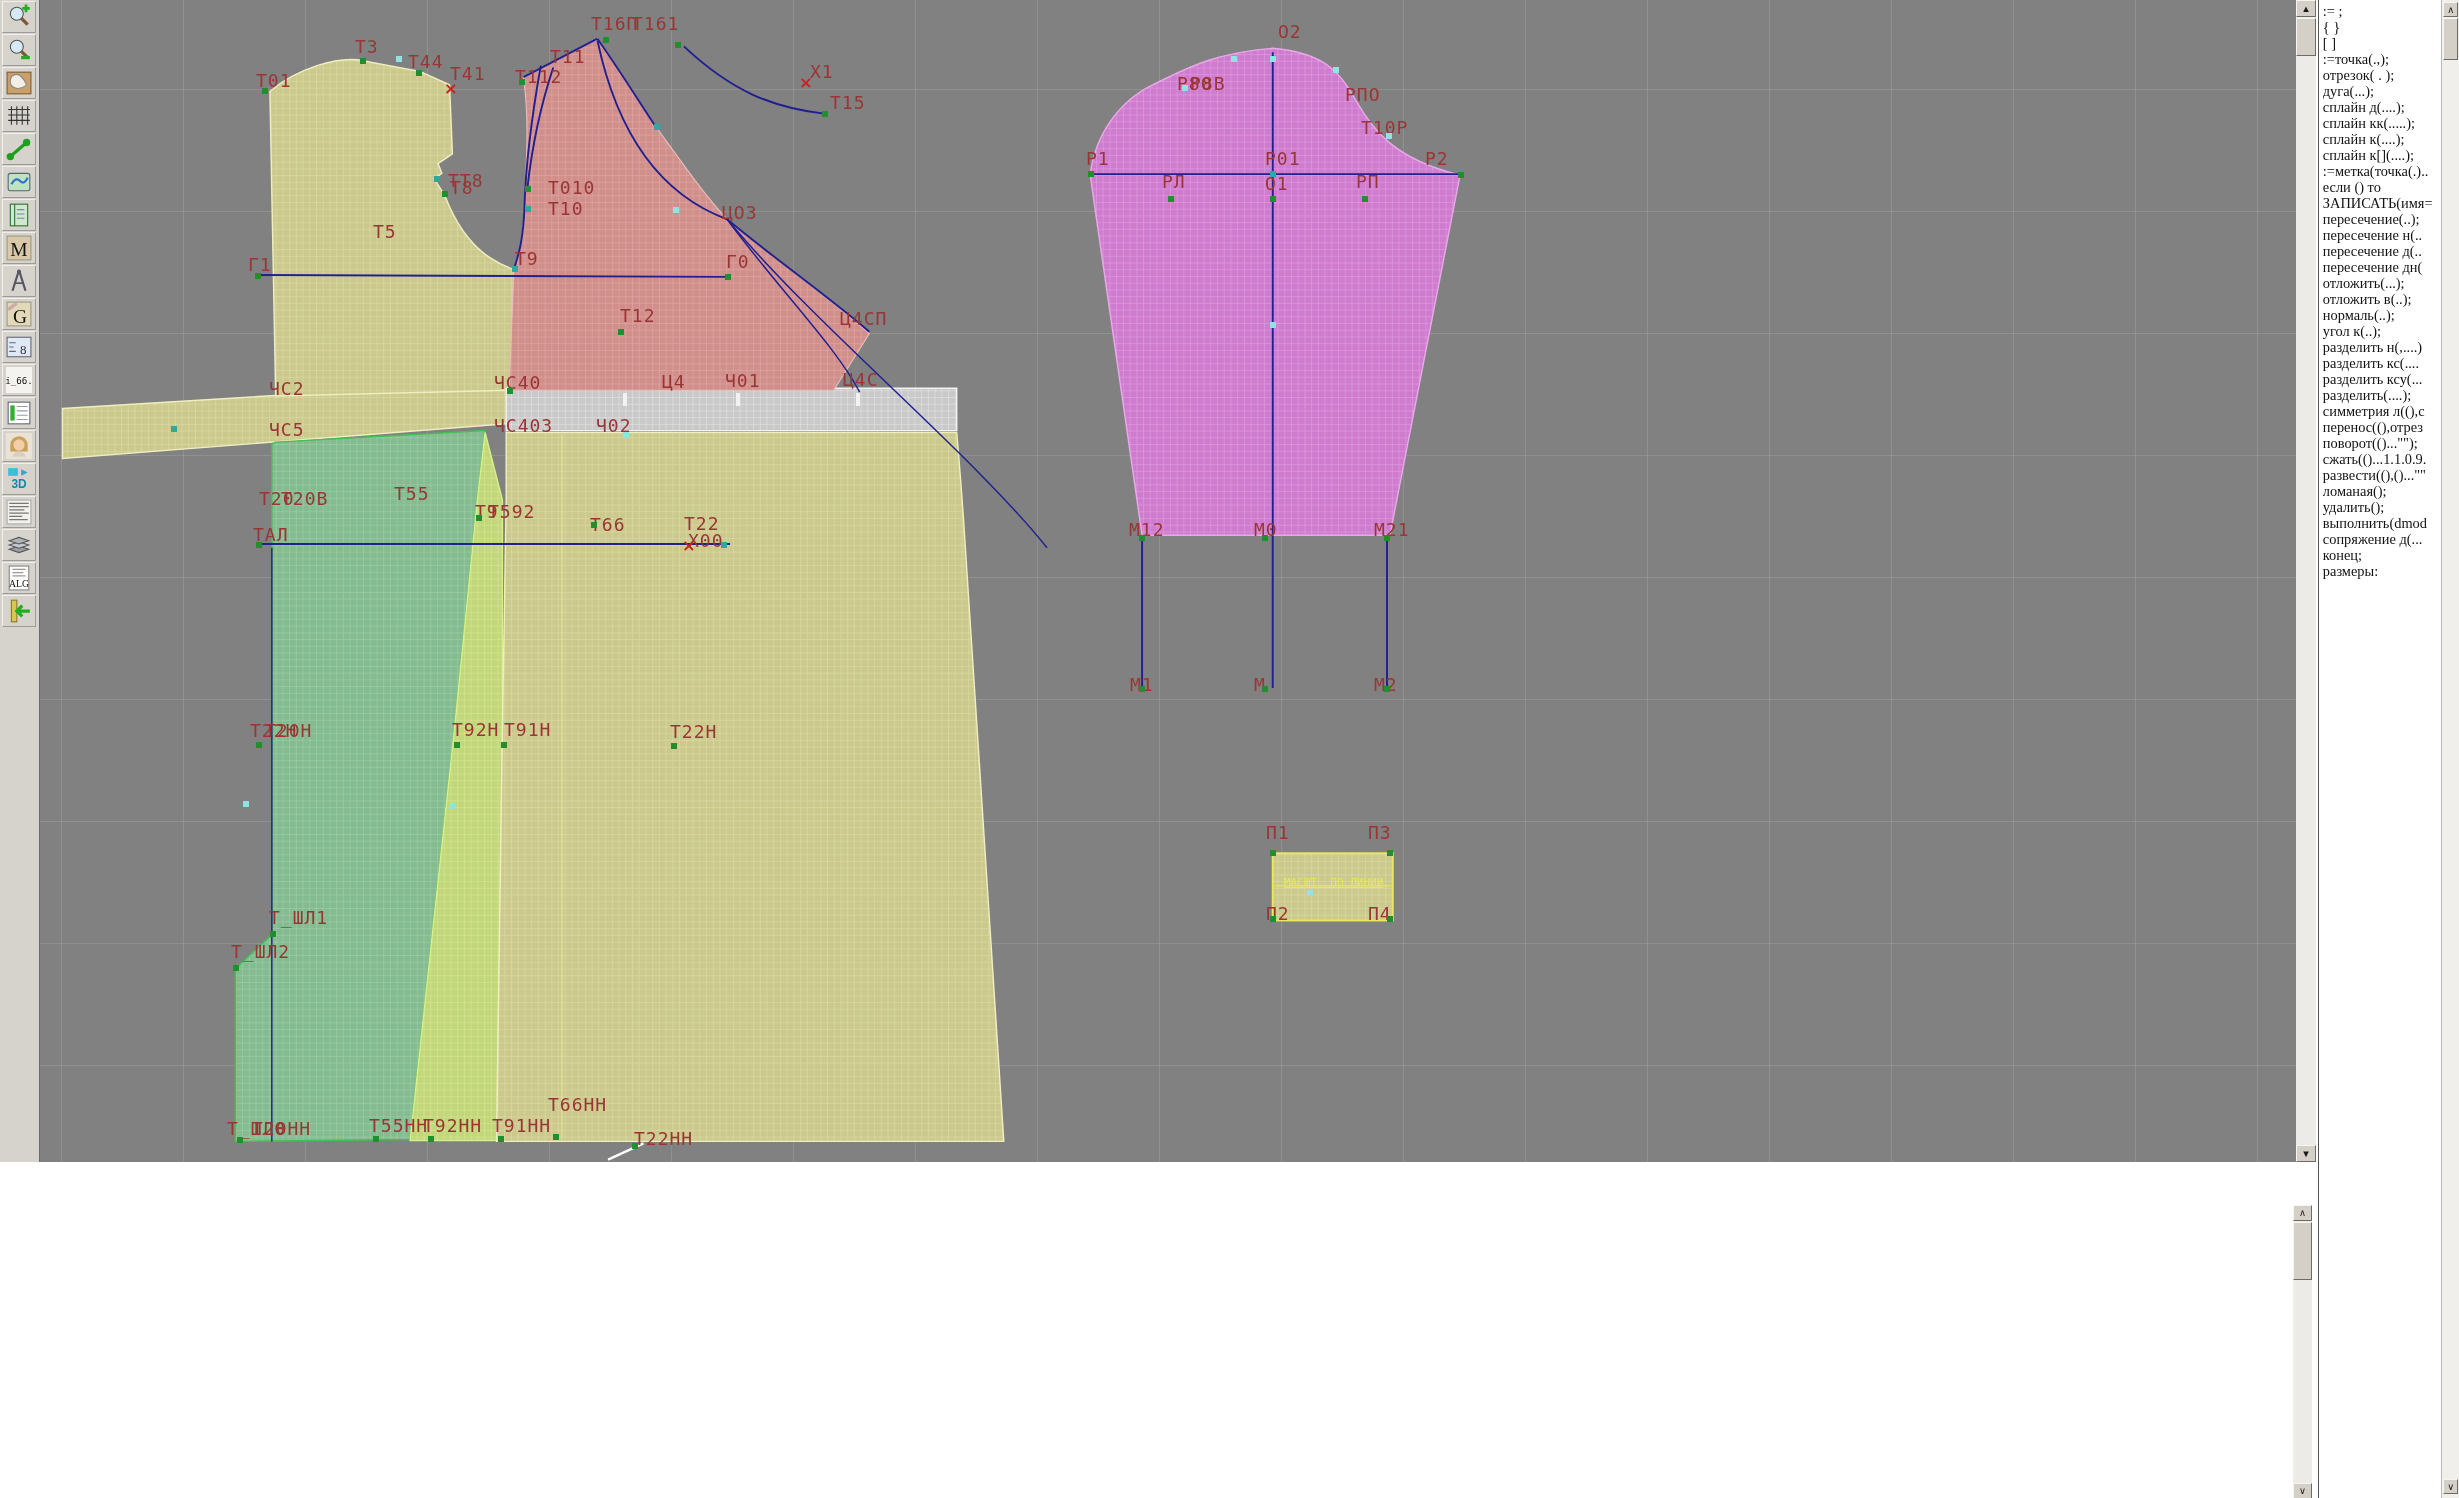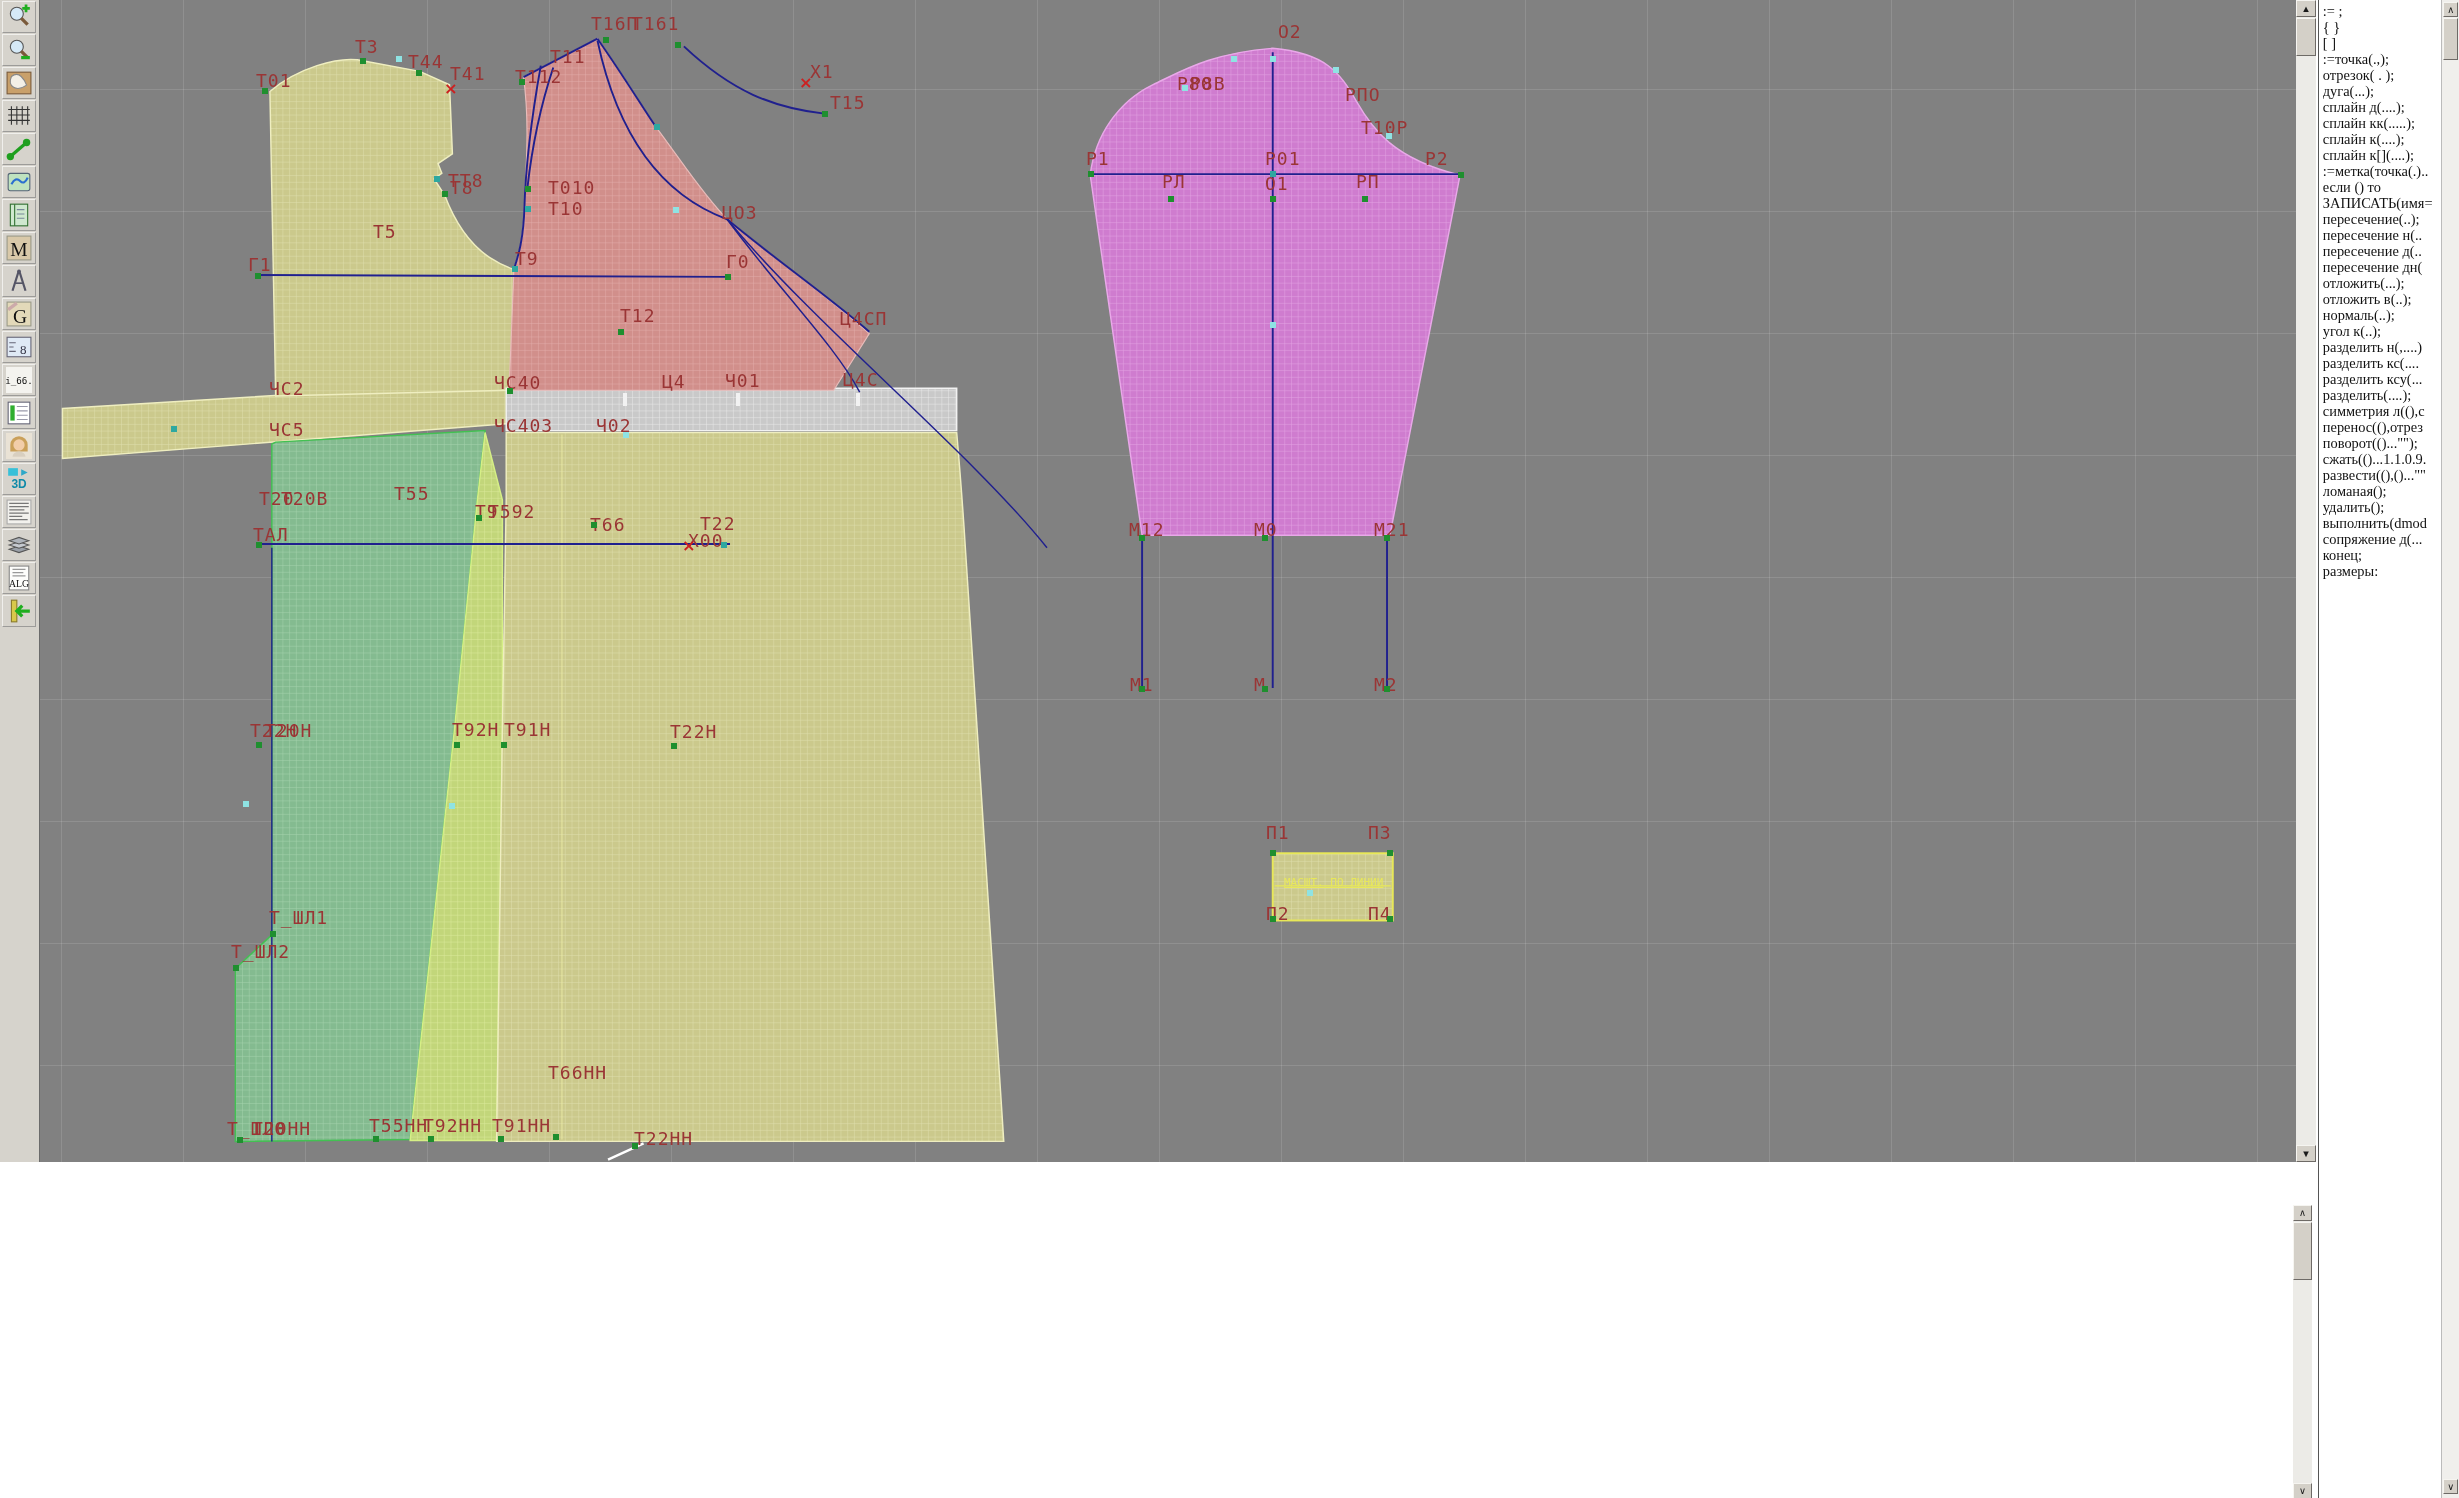--- a/index.html
+++ b/index.html
@@ -152,36 +152,36 @@
       <span class="plabel" style="left: 725px; top: 372px;">Ч01</span>
       <span class="plabel" style="left: 843px; top: 371px;">Ц4С</span>
       <span class="plabel" style="left: 494px; top: 417px;">ЧС403</span>
       <span class="plabel" style="left: 596px; top: 417px;">Ч02</span>
       <span class="plabel" style="left: 259px; top: 490px;">Т20</span>
       <span class="plabel" style="left: 281px; top: 490px;">Т20В</span>
       <span class="plabel" style="left: 394px; top: 485px;">Т55</span>
       <span class="plabel" style="left: 475px; top: 503px;">Т9</span>
       <span class="plabel" style="left: 488px; top: 503px;">Т592</span>
       <span class="plabel" style="left: 590px; top: 516px;">Т66</span>
-      <span class="plabel" style="left: 700px; top: 515px; text-align: right;">Т22</span>
+      <span class="plabel" style="left: 684px; top: 515px; text-align: right;">Т22</span>
       <span class="plabel" style="left: 688px; top: 532px;">Х00</span>
       <span class="plabel" style="left: 253px; top: 526px;">ТАЛ</span>
       <span class="plabel" style="left: 250px; top: 722px;">Т22Н</span>
       <span class="plabel" style="left: 265px; top: 722px;">Т20Н</span>
       <span class="plabel" style="left: 452px; top: 721px;">Т92Н</span>
       <span class="plabel" style="left: 504px; top: 721px; text-align: center;">Т91Н</span>
       <span class="plabel" style="left: 670px; top: 723px;">Т22Н</span>
       <span class="plabel" style="left: 269px; top: 909px;">Т_ШЛ1</span>
       <span class="plabel" style="left: 231px; top: 943px;">Т_ШЛ2</span>
       <span class="plabel" style="left: 227px; top: 1120px;">Т_ШЛ0</span>
       <span class="plabel" style="left: 252px; top: 1120px;">Т20НН</span>
       <span class="plabel" style="left: 369px; top: 1117px;">Т55НН</span>
       <span class="plabel" style="left: 423px; top: 1117px;">Т92НН</span>
       <span class="plabel" style="left: 492px; top: 1117px;">Т91НН</span>
-      <span class="plabel" style="left: 548px; top: 1064px;">Т66НН</span>
+      <span class="plabel" style="left: 548px; top: 1096px;">Т66НН</span>
       <span class="plabel" style="left: 634px; top: 1130px;">Т22НН</span>
       <span class="plabel" style="left: 1262px; top: 23px; margin-left: 16px;">О2</span>
       <span class="plabel" style="left: 1177px; top: 75px;">Р80</span>
       <span class="plabel" style="left: 1190px; top: 75px;">Р8В</span>
       <span class="plabel" style="left: 1345px; top: 86px;">РПО</span>
       <span class="plabel" style="left: 1361px; top: 119px;">Т10Р</span>
       <span class="plabel" style="left: 1086px; top: 150px;">Р1</span>
       <span class="plabel" style="left: 1265px; top: 150px;">Р01</span>
       <span class="plabel" style="left: 1425px; top: 150px;">Р2</span>
       <span class="plabel" style="left: 1162px; top: 173px;">РЛ</span>

